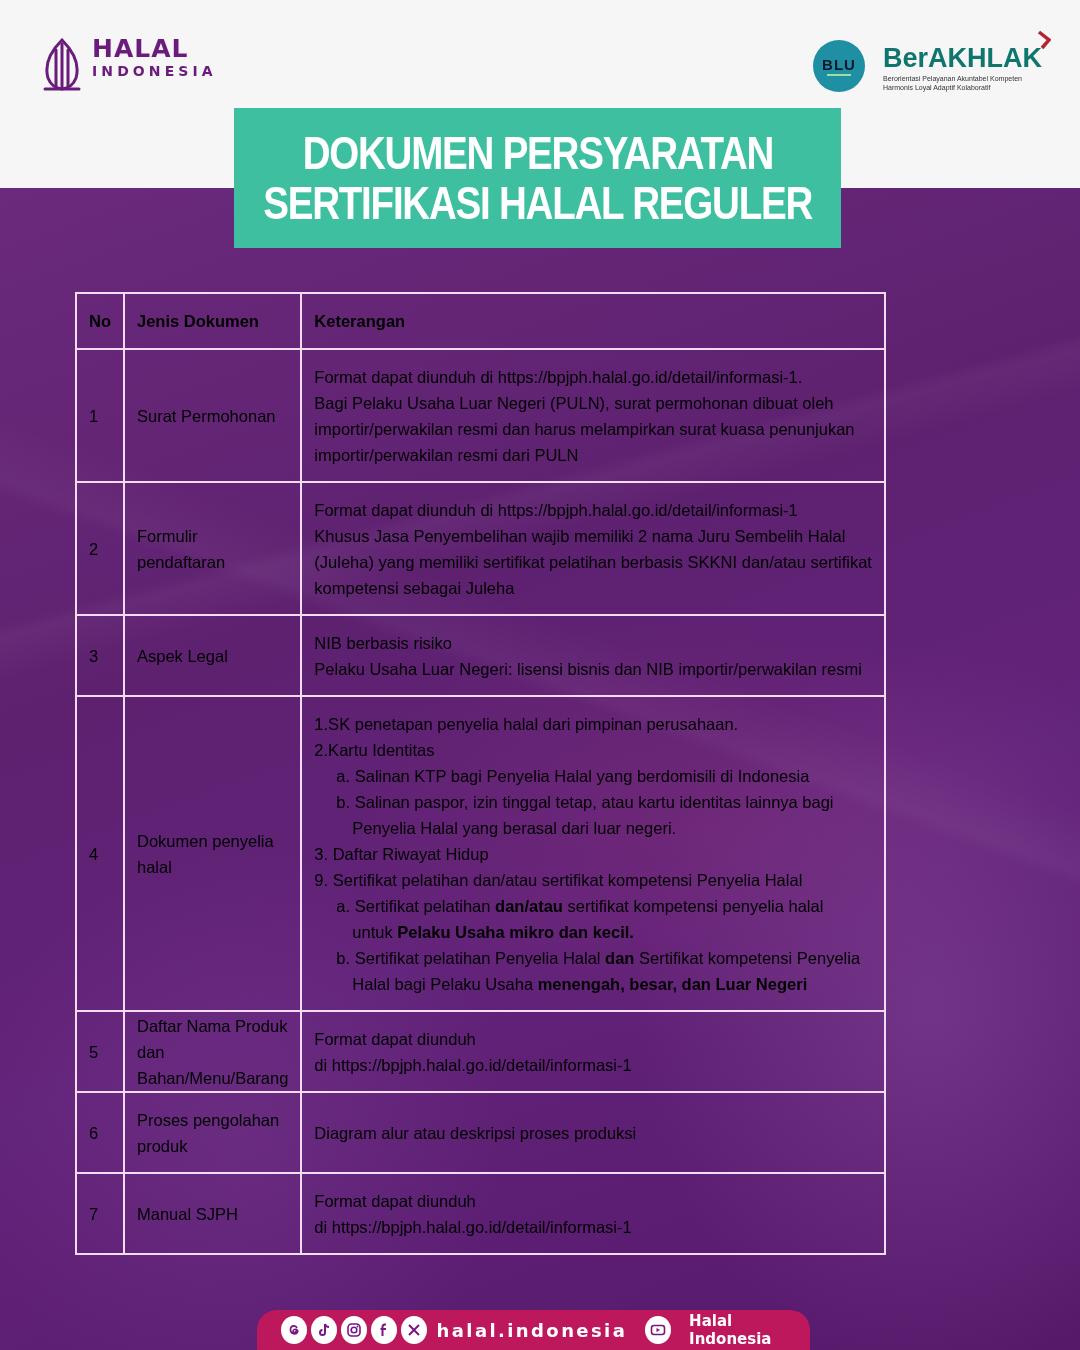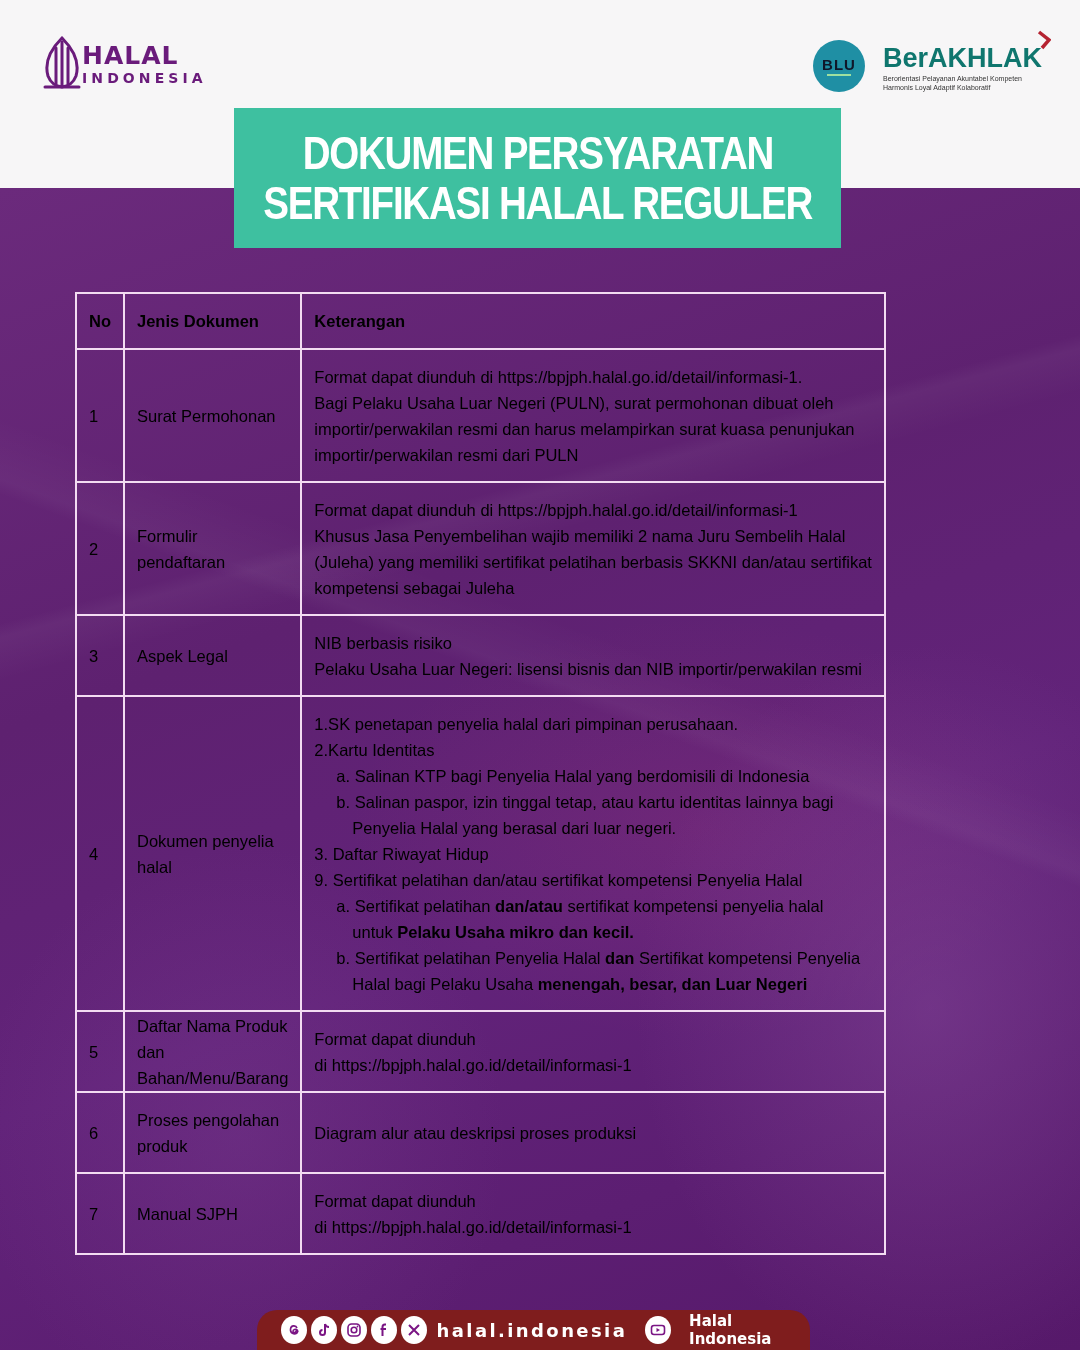--- a/index.html
+++ b/index.html
@@ -25,21 +25,21 @@
     position: absolute; left: 0; top: 188px; width: 1080px; height: 1162px;
     background:
       linear-gradient(165deg, rgba(0,0,0,0) 30%, rgba(255,255,255,0.04) 31%, rgba(0,0,0,0) 34%),
       linear-gradient(20deg, rgba(0,0,0,0) 55%, rgba(255,255,255,0.035) 56%, rgba(0,0,0,0) 60%);
     pointer-events: none;
   }
 
   
   .logo-halal {
     position: absolute; left: 42px; top: 36px; height: 56px;
-    display: flex; align-items: center; 
+    display: flex; gap: 10px;
   }
   .logo-halal svg { width: 40px; height: 56px; }
   .logo-text { display: flex; flex-direction: column; }
   .logo-title {
     font-family: "DejaVu Sans", sans-serif; font-weight: bold;
     color: #6a1b7b; font-size: 25px; letter-spacing: 1px; line-height: 26px;
   }
   .logo-sub {
     font-family: "DejaVu Sans", sans-serif; font-weight: bold;
     color: #6a1b7b; font-size: 14px; letter-spacing: 4.1px; margin-top: 1px;
@@ -102,21 +102,21 @@
   .col-jenis { width: 224px; }
   .cell-ket { padding-top: 0; padding-bottom: 0; }
   .ket-line { display: block; white-space: nowrap; }
   .ket-sub { padding-left: 22px; }
   .ket-sub-cont { padding-left: 38px; }
   .ket-line b { font-weight: bold; }
 
   
   .social-bar {
     position: absolute; left: 257px; top: 1310px; width: 553px; height: 40px;
-    background: #7f1d1d;
+    background: #be185d;
     border-radius: 20px 20px 0 0;
     display: flex; align-items: center; padding-left: 24px;
   }
   .soc-icon {
     width: 28px; height: 28px; border-radius: 50%; background: #ffffff;
     display: flex; align-items: center; justify-content: center;
     margin-right: 4px; color: #7a1584; font-weight: bold; font-size: 15px;
   }
   .soc-icon svg { width: 16px; height: 16px; }
   .soc-handle {

